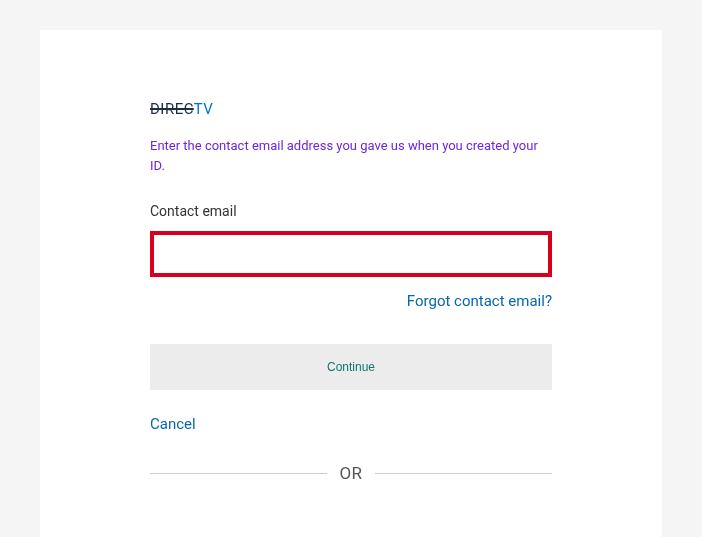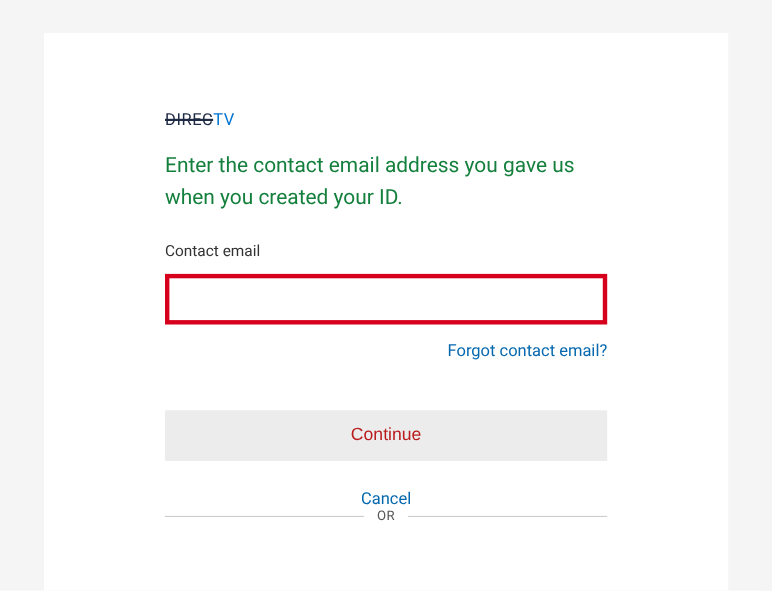--- a/index.html
+++ b/index.html
@@ -38,22 +38,22 @@
     .logo .tv {
       color: #0073d1;
     }
     .title {
       font-size: 26px;
       font-weight: 700;
       color: #1a1a1a;
       margin-bottom: 12px;
     }
     .subtitle {
-      font-size: 19px;
-      color: #15803d;
+      font-size: 13px;
+      color: #6d28d9;
       line-height: 1.5;
       margin-bottom: 28px;
     }
     .field-label {
       font-size: 14px;
       color: #333;
       margin-bottom: 12px;
       display: block;
     }
     .input-wrap {
@@ -63,59 +63,59 @@
     .email-input {
       width: 100%;
       height: 46px;
       border: 4px solid #d6001c;
       font-size: 16px;
       padding: 0 10px;
       outline: none;
     }
     .forgot-link {
       text-align: right;
-      margin-bottom: 45px;
+      margin-bottom: 34px;
     }
     .forgot-link a {
       color: #0568ae;
       font-size: 15px;
       text-decoration: none;
       cursor: pointer;
     }
     .continue-btn {
       width: 100%;
       height: 46px;
       background: #ececec;
-      color: #b91c1c;
+      color: #0f766e;
       border: none;
-      font-size: 16px;
+      font-size: 12px;
       cursor: pointer;
       margin-bottom: 24px;
     }
     .cancel-wrap {
-      text-align: center;
+      margin-bottom: 30px;
     }
     .cancel-link {
       color: #0568ae;
       font-size: 15px;
       text-decoration: none;
       cursor: pointer;
     }
     .divider {
       display: flex;
       align-items: center;
       gap: 12px;
     }
     .divider-line {
       flex: 1;
       height: 1px;
       background: #ccc;
     }
     .divider-text {
-      font-size: 12px;
+      font-size: 17px;
       color: #555;
       letter-spacing: 0.5px;
     }
   </style>
 </head>
 <body>
 
 <div class="outer">
   <div class="card">
 

